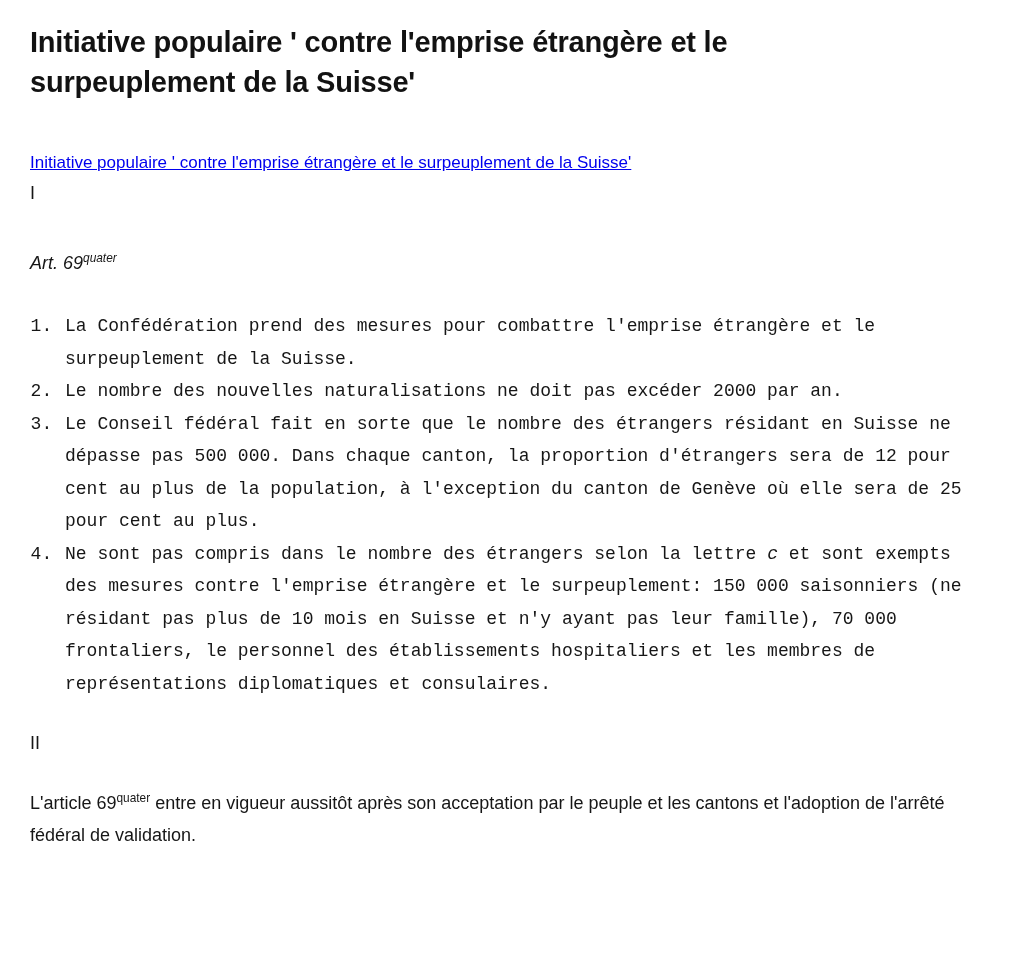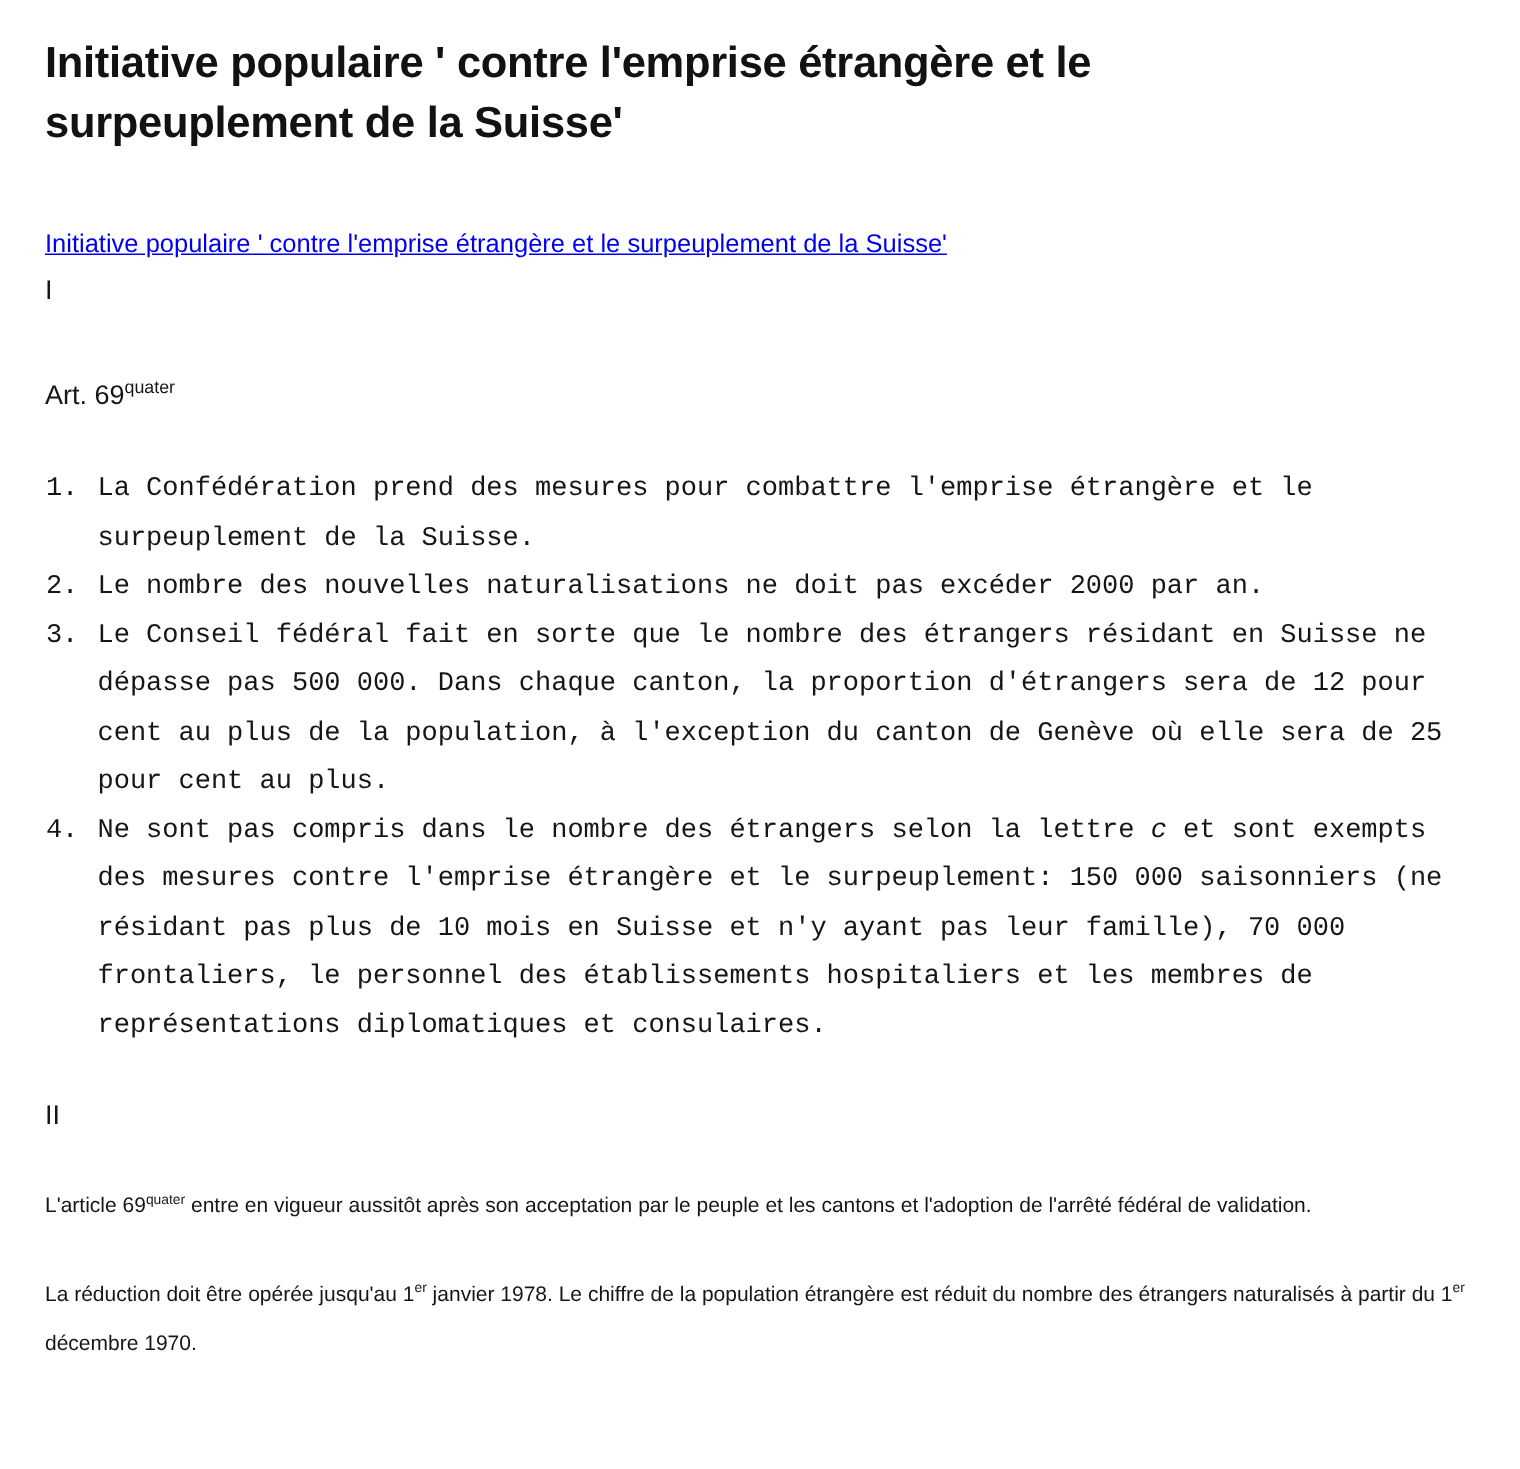--- a/index.html
+++ b/index.html
@@ -36,20 +36,21 @@
     cursor: pointer;
   }
   .section-label {
     font-size: 18px;
     line-height: 30px;
   }
   .article-heading {
     margin-top: 40px;
     font-size: 18px;
     line-height: 30px;
+    font-style: italic;
   }
   sup {
     font-size: 66%;
     line-height: 0;
   }
   ol.main-list {
     margin: 32px 0 0 0;
     padding-left: 33px;
     font-size: 18px;
     line-height: 32.5px;
@@ -58,21 +59,21 @@
   ol.main-list li {
     padding-left: 2px;
   }
   .section-label-2 {
     margin-top: 27px;
     font-size: 18px;
     line-height: 32.5px;
   }
   p.body-para {
     margin: 27px 0 0 0;
-    font-size: 14px;
+    font-size: 18px;
     line-height: 32.5px;
   }
   .italic { font-style: italic; }
 </style>
 </head>
 <body>
 
 <div class="doc">
 
   <h1 class="page-title">Initiative populaire ' contre l'emprise étrangère et le surpeuplement de la Suisse'</h1>
@@ -90,15 +91,14 @@
     <li><span>Le nombre des nouvelles naturalisations ne doit pas excéder 2000 par an.</span></li>
     <li><span>Le Conseil fédéral fait en sorte que le nombre des étrangers résidant en Suisse ne dépasse pas 500 000. Dans chaque canton, la proportion d'étrangers sera de 12 pour cent au plus de la population, à l'exception du canton de Genève où elle sera de 25 pour cent au plus.</span></li>
     <li><span>Ne sont pas compris dans le nombre des étrangers selon la lettre </span><span class="italic">c</span><span> et sont exempts des mesures contre l'emprise étrangère et le surpeuplement: 150 000 saisonniers (ne résidant pas plus de 10 mois en Suisse et n'y ayant pas leur famille), 70 000 frontaliers, le personnel des établissements hospitaliers et les membres de représentations diplomatiques et consulaires.</span></li>
   </ol>
 
   <div class="section-label-2">II</div>
 
   <p class="body-para"><span>L'article 69</span><sup>quater</sup><span> entre en vigueur aussitôt après son acceptation par le peuple et les cantons et l'adoption de l'arrêté fédéral de validation.</span></p>
 
 
-  <p class="body-para"><span>La réduction doit être opérée jusqu'au 1</span><sup>er</sup><span> janvier 1978. Le chiffre de la population étrangère est réduit du nombre des étrangers naturalisés à partir du 1</span><sup>er</sup><span> décembre 1970.</span></p>
 
 </div>
 
 </body></html>

